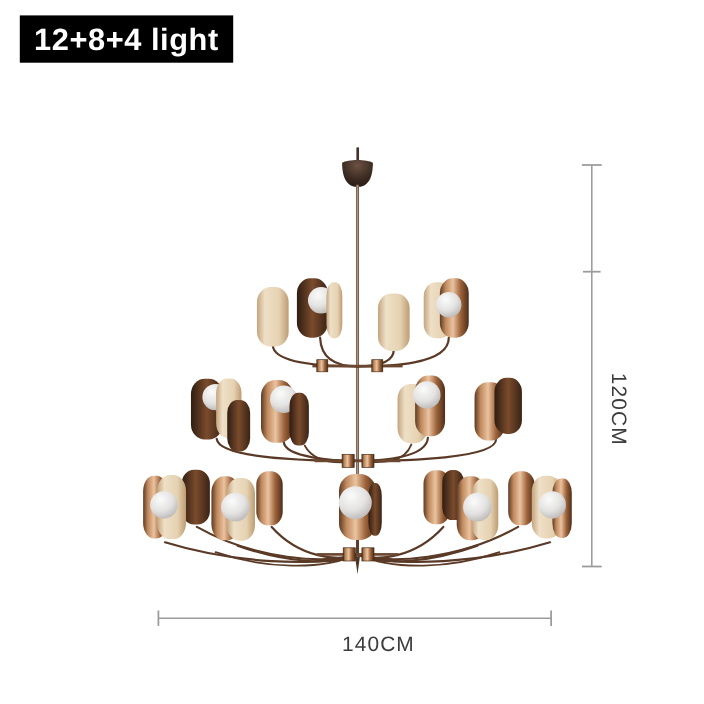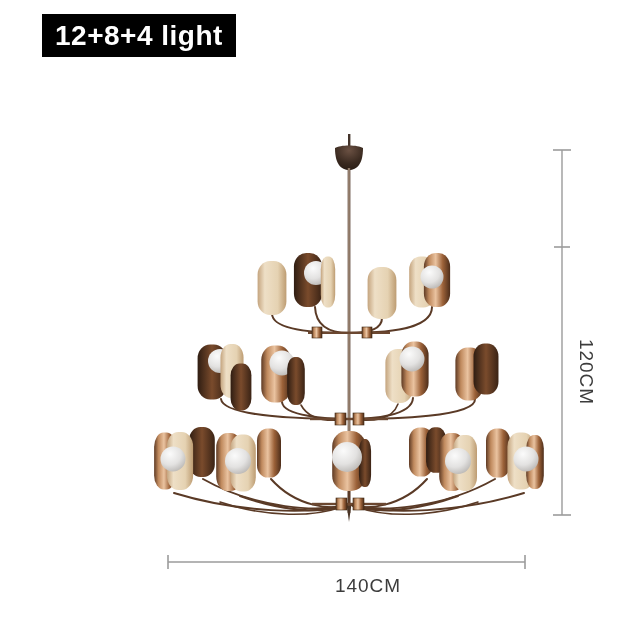--- a/index.html
+++ b/index.html
@@ -1,20 +1,20 @@
 <!DOCTYPE html>
 <html><head>
 <meta charset="utf-8">
 <style>
   html,body{margin:0;padding:0;}
   body{
     width:640px;height:640px;background:#ffffff;position:relative;overflow:hidden;
     font-family:"Liberation Sans",sans-serif;
   }
-  .stage{position:absolute;inset:0;margin-left:24px;}
+  .stage{position:absolute;inset:0;}
   .variant-label{
     position:absolute;left:18px;top:14px;height:43px;
     background:#000000;color:#ffffff;
     display:flex;align-items:center;justify-content:center;
     padding:0 13px;box-sizing:border-box;
   }
   .variant-label span{
     font-size:28px;font-weight:bold;letter-spacing:0.5px;line-height:1;
     font-family:"Liberation Sans",sans-serif;
   }

